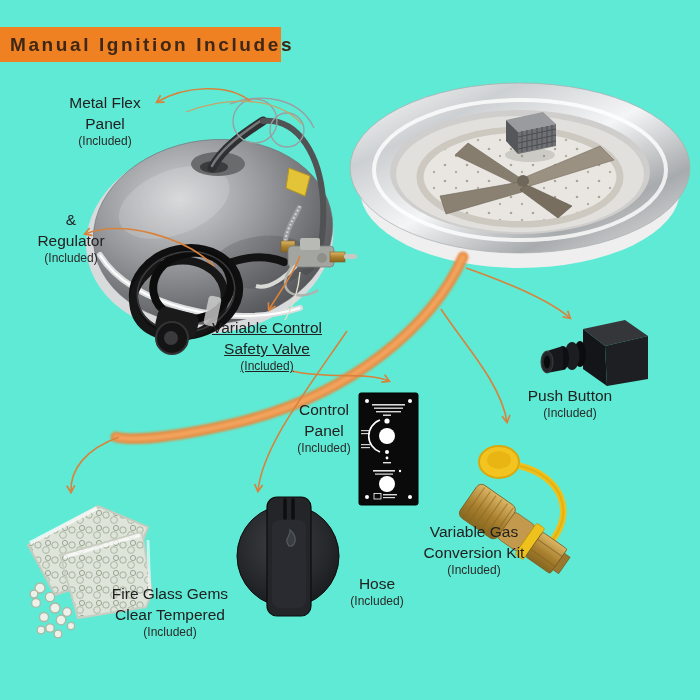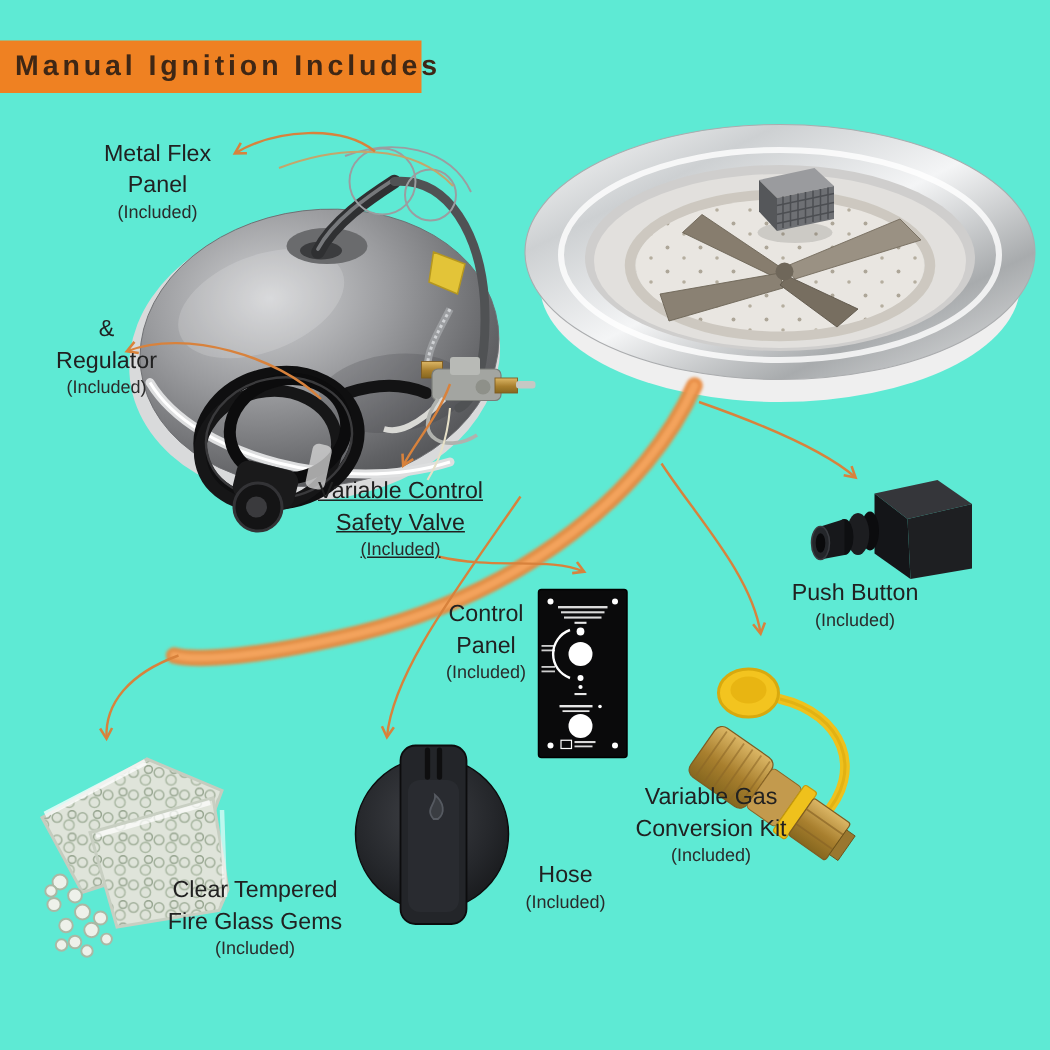--- a/index.html
+++ b/index.html
@@ -284,22 +284,22 @@
   <span class="inc">(Included)</span>
 </div>
 
 <div class="label" style="left:394px;top:521px;width:160px;">
   <span>Variable Gas</span>
   <span>Conversion Kit</span>
   <span class="inc">(Included)</span>
 </div>
 
 <div class="label" style="left:90px;top:583px;width:160px;">
+  <span>Fire Glass Gems</span>
   <span>Clear Tempered</span>
-  <span>Fire Glass Gems</span>
   <span class="inc">(Included)</span>
 </div>
 
 <div class="label" style="left:297px;top:573px;width:160px;">
   <span>Hose</span>
   <span class="inc">(Included)</span>
 </div>
 
 </div>
 

